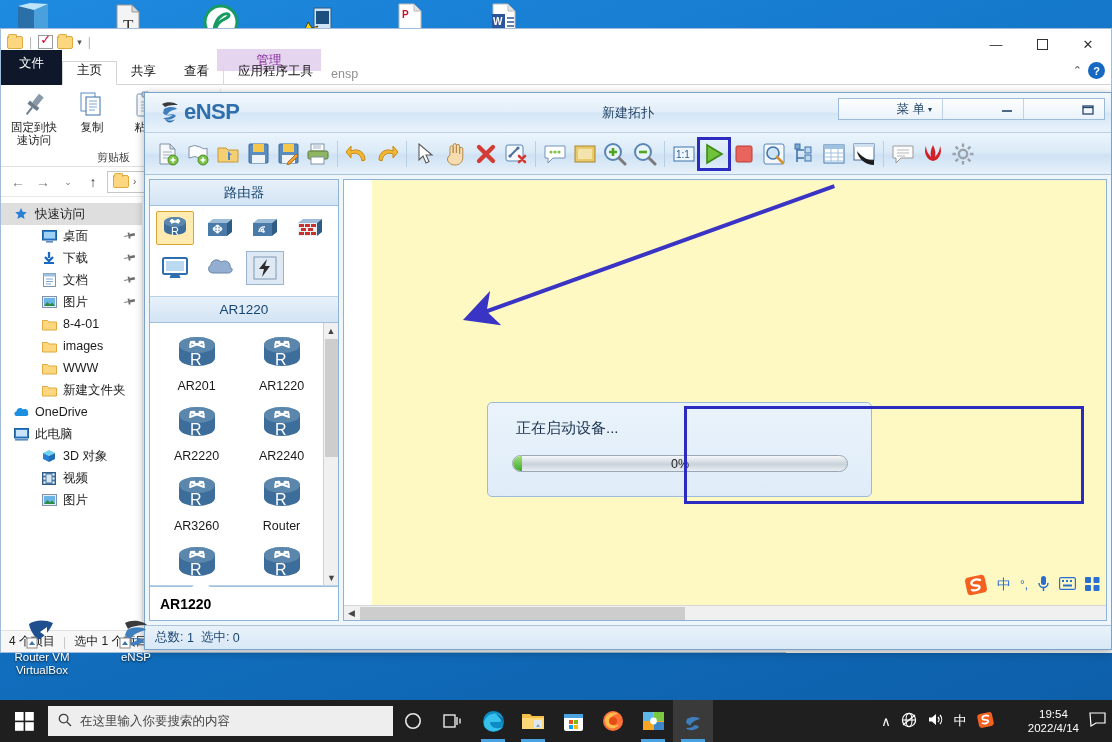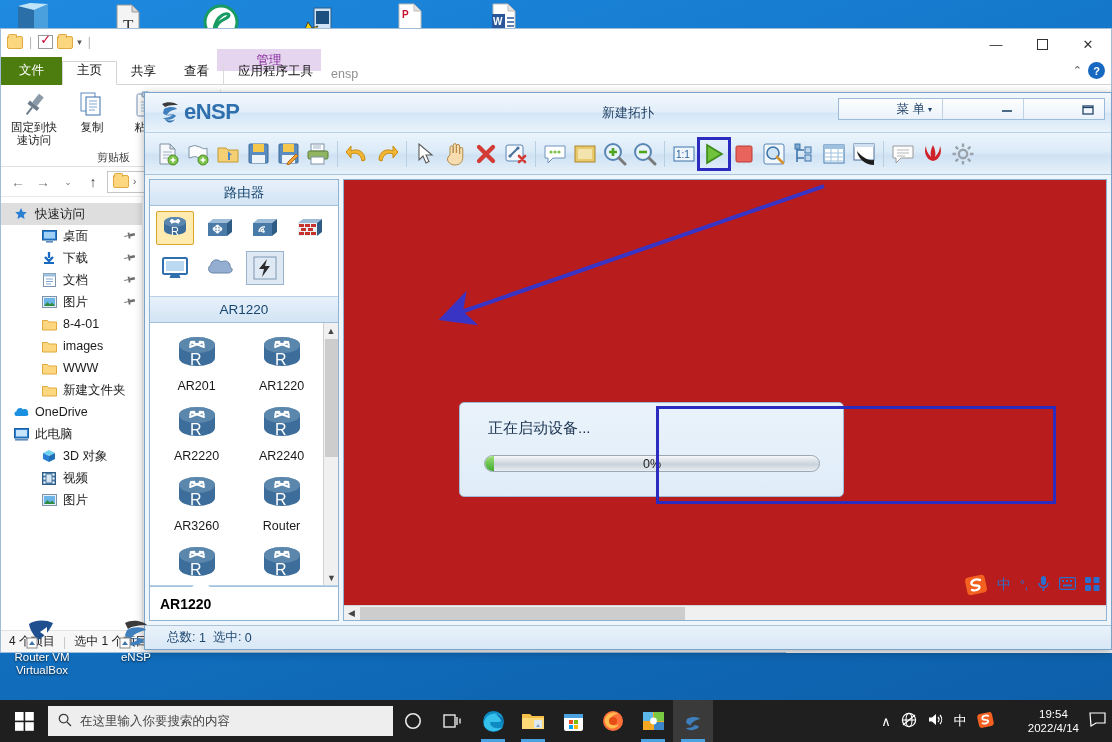--- a/index.html
+++ b/index.html
@@ -43,21 +43,21 @@
     display:flex; align-items:center; justify-content:center;
   }
   #exp-ctxtab-label{ color:#8b2fa0; }
   #exp-doctitle { position:absolute; left:330px; top:38px; color:#909090; font-size:12.5px; }
   #exp-winbtns { position:absolute; right:0; top:0; display:flex; }
   .winbtn { width:46px; height:30px; display:flex; align-items:center; justify-content:center;
             color:#333; font-size:13px; }
   #exp-tabs { height:26px; display:flex; align-items:flex-end; padding-left:0; position:relative;
               border-bottom:1px solid #d4d4d4; }
   .rtab { padding:0 14px 5px; font-size:12.5px; color:#111; position:relative; top:1px;}
-  .rtab.file { background:#4d7c0f; color:#fff; padding:5px 18px 6px; }
+  .rtab.file { background:#0f172a; color:#fff; padding:5px 18px 13px; }
   .rtab.active { background:#fff; border:1px solid #d4d4d4; border-bottom:1px solid #fff; }
   .rtab.apptools { border-left:1px solid #d9d9d9; }
   #exp-help { position:absolute; right:6px; top:3px; display:flex; align-items:center; gap:6px;}
   .help-circle { width:17px; height:17px; border-radius:50%; background:#1668c1; color:#fff;
                  font-size:11px; display:flex; align-items:center; justify-content:center; font-weight:bold;}
   #exp-ribbon { height:82px; background:#fff; border-bottom:1px solid #e1e1e1;
                 display:flex; padding:4px 6px 0 6px; position:relative;}
   .rb-grp { display:flex; align-items:flex-start; gap:4px; padding-right:6px;
             border-right:1px solid #e8e8e8; height:74px; position:relative;}
   .rb-btn { width:54px; display:flex; flex-direction:column; align-items:center; gap:2px;
@@ -144,21 +144,21 @@
               font-size:9px; color:#444; }
   #sc-thumb { position:absolute; top:16px; left:1px; width:13px; height:118px; background:#cdcdcd; }
   #pal-sel { height:34px; border-top:1px solid #9fc0dd; background:#fff;
              display:flex; align-items:center; padding-left:10px; position:relative; }
   #pal-sel-name { font-size:14px; font-weight:bold; color:#000; }
   #pal-sel:before { content:''; position:absolute; left:42px; top:-8px;
                     border-left:9px solid transparent; border-right:9px solid transparent;
                     border-bottom:8px solid #fff; }
   #canvas-wrap { flex:1; display:flex; flex-direction:column; border:1px solid #8fb3d4;
                  background:#fff; min-width:0; }
-  #canvas { flex:1; position:relative; background:#b91c1c; overflow:hidden; }
+  #canvas { flex:1; position:relative; background:#fef9c3; overflow:hidden;margin-left:28px; }
   #canvas-hscroll { height:15px; background:#f0f0f0; border-top:1px solid #d6d6d6;
                     display:flex; align-items:center; position:relative; }
   .hs-arrow { width:15px; text-align:center; font-size:9px; color:#444; }
   #hs-thumb { position:absolute; left:16px; top:1px; height:13px; width:325px; background:#cdcdcd;}
   
   #progress-dlg {
     position:absolute; left:115px; top:222px; width:385px; height:95px;
     background:linear-gradient(#eaf3fb,#dfecf8); border:1px solid #9dbbd8; border-radius:5px;
   }
   #progress-dlg .ptitle { position:absolute; left:28px; top:16px; font-size:15px; color:#16304d; }
@@ -166,21 +166,21 @@
           border:1px solid #9aa7b4; border-radius:9px;
           background:linear-gradient(#f6f8fa,#c9d2da 55%,#e9eef3); overflow:hidden; }
   #pbar-fill { position:absolute; left:0; top:0; height:100%; width:9px;
                background:linear-gradient(#9ee07a,#3faa2c); border-radius:9px 0 0 9px; }
   #pbar-text { position:absolute; width:100%; text-align:center; top:1px; font-size:12.5px; color:#222; }
   #dlg-hl { position:absolute; left:312px; top:226px; width:400px; height:98px;
             border:3px solid #2b2bc0; }
   #arrow-svg { position:absolute; left:0; top:0; width:100%; height:100%; pointer-events:none; }
   #ensp-status { height:24px; background:linear-gradient(#e9f2fa,#d8e8f6);
                  border-top:1px solid #a9c5de; display:flex; align-items:center;
-                 padding:0 22px; font-size:12.5px; color:#1b4670; }
+                 padding:0 10px; font-size:12.5px; color:#1b4670; }
 
   
   #sogou { position:absolute; left:958px; top:572px; height:26px; display:flex; align-items:center;
            gap:9px; padding:0 6px; }
   #sogou .s-logo { width:24px; height:22px; position:relative; }
   .s-item { color:#2a6fd0; font-size:14px; }
 
   
   #help-strip { position:absolute; left:786px; top:620px; width:326px; height:33px;
                 background:#f7f7f7; border-top:1px solid #e3e3e3; display:flex;

